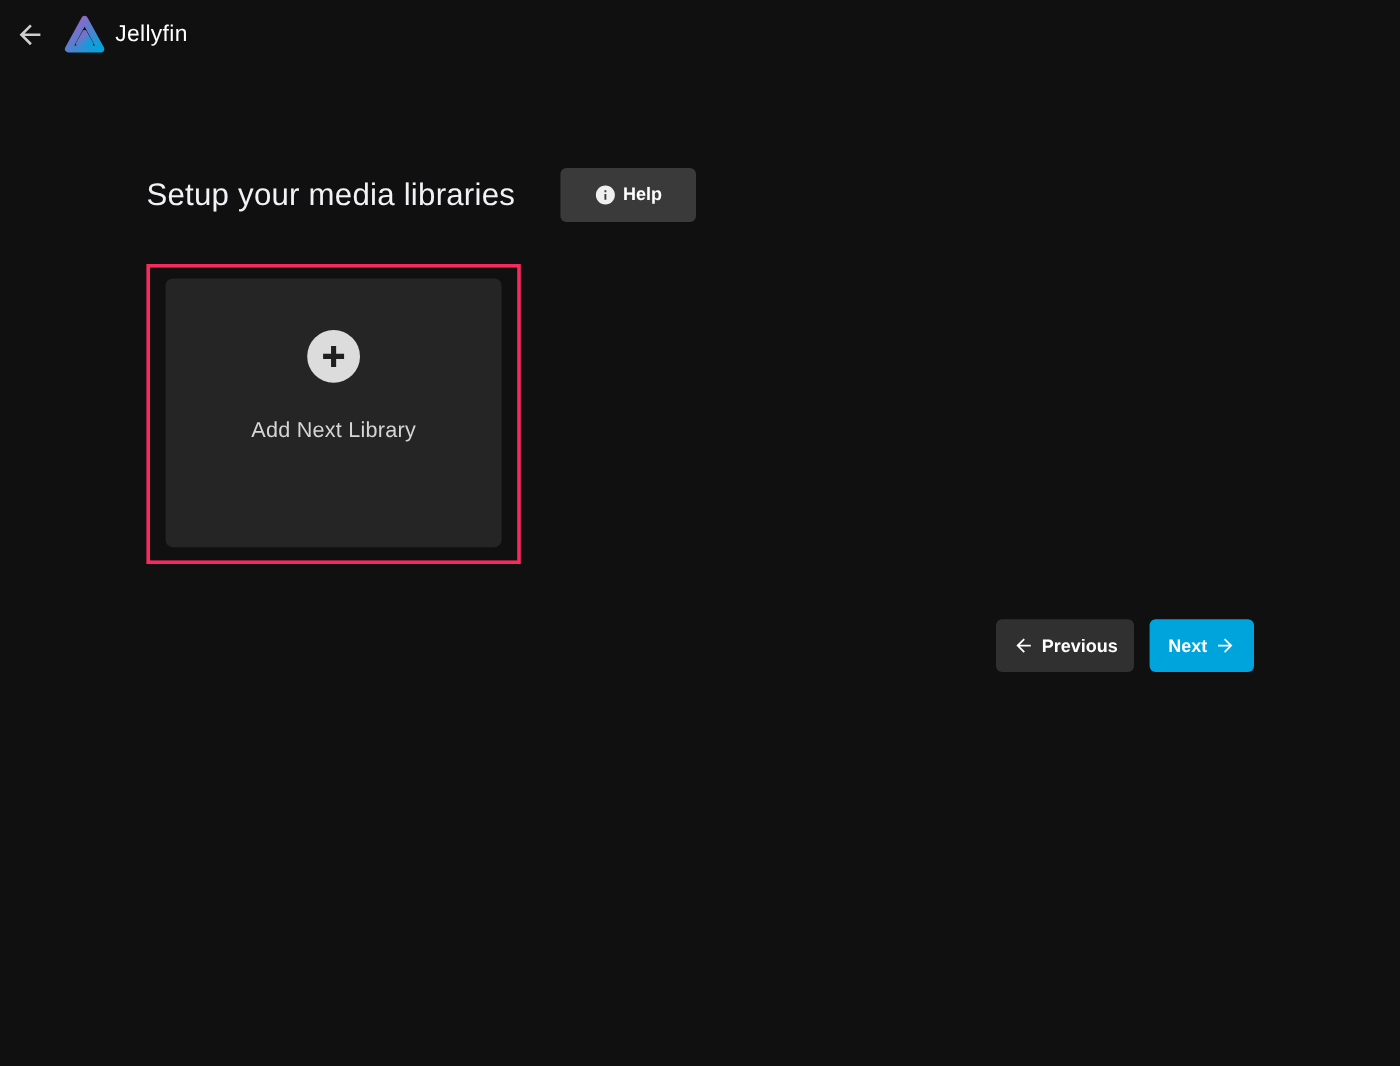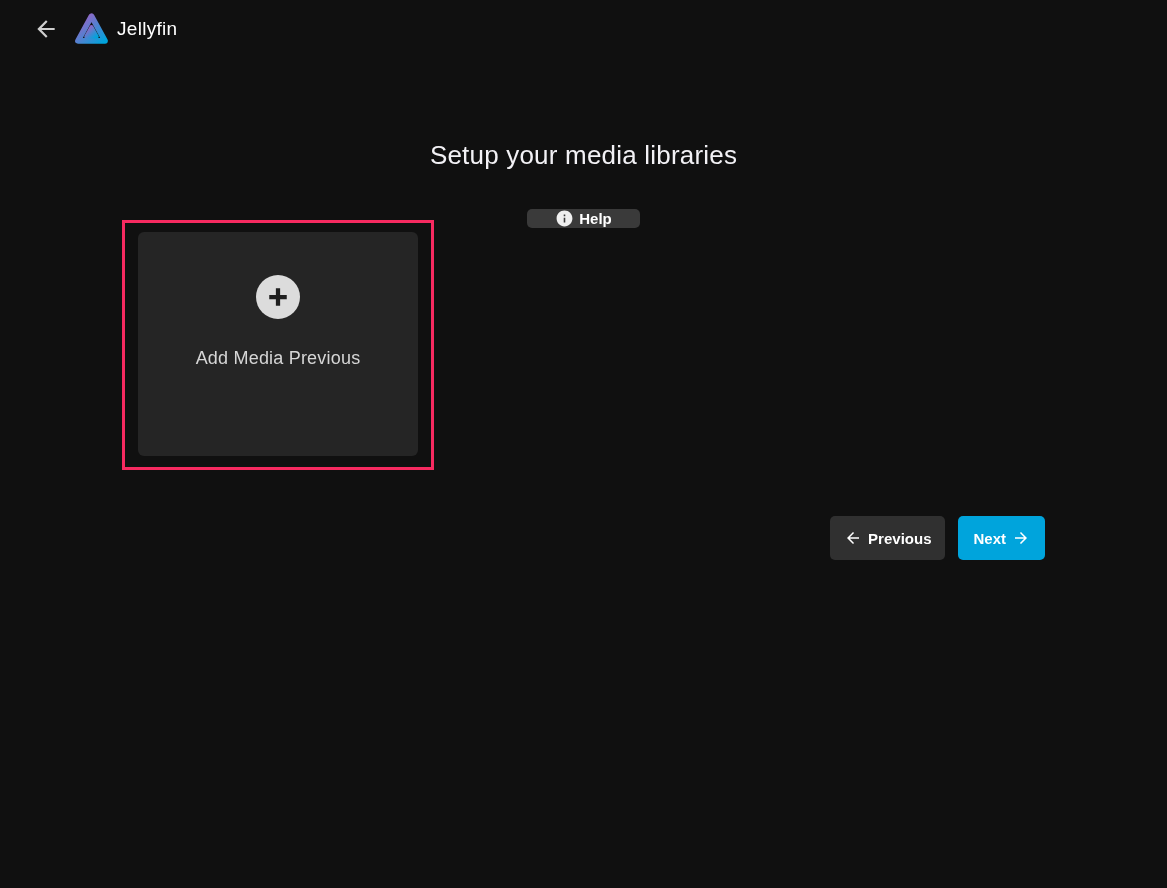--- a/index.html
+++ b/index.html
@@ -9,21 +9,21 @@
     font-family: "Liberation Sans", sans-serif;
     overflow: hidden;
   }
   button { border: 0; cursor: pointer; background: none; font-family: inherit; }
 
   
   .app-header {
     height: 57px;
     display: flex;
     align-items: center;
-    padding-left: 24px;
+    padding-left: 3px;
   }
   .back-btn {
     width: 44px; height: 44px;
     display: flex; align-items: center; justify-content: center;
     border-radius: 50%;
     color: #cfcfcf;
   }
   .logo {
     display: flex; align-items: center;
     margin-left: 5px;
@@ -38,21 +38,20 @@
 
   
   .wizard-main { padding: 0 122px; }
 
   .title-row {
     margin-top: 83px;
     display: flex;
     align-items: center;
     gap: 38px;
     height: 45px;
-    flex-direction: column;
   }
   .page-title {
     color: #f2f1f5;
     font-size: 26px;
     font-weight: 500;
     letter-spacing: 0.2px;
   }
   .help-btn {
     height: 45px;
     padding: 0 28px;
@@ -151,21 +150,21 @@
   </div>
 
   <div class="cards-row">
     <div class="card-focus">
       <div class="card">
         <div class="plus-circle">
           <svg class="icon" width="30" height="30" viewBox="0 0 24 24">
             <path d="M12 5v14M5 12h14" stroke="#1f1f1f" stroke-width="3.4" fill="none"></path>
           </svg>
         </div>
-        <div class="card-label">Add Media Previous</div>
+        <div class="card-label">Add Next Library</div>
       </div>
     </div>
   </div>
 
   <div class="nav-row">
     <button class="btn-prev">
       <svg class="icon" width="18" height="18" viewBox="0 0 24 24" fill="currentColor">
         <path d="M20 11H7.83l5.59-5.59L12 4l-8 8 8 8 1.41-1.41L7.83 13H20v-2z"></path>
       </svg>
       <span>Previous</span>

